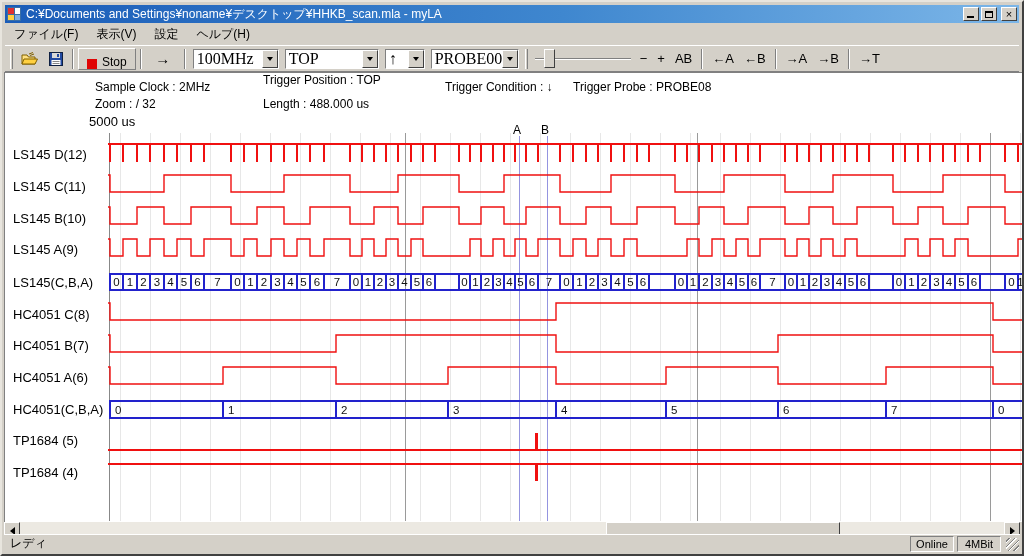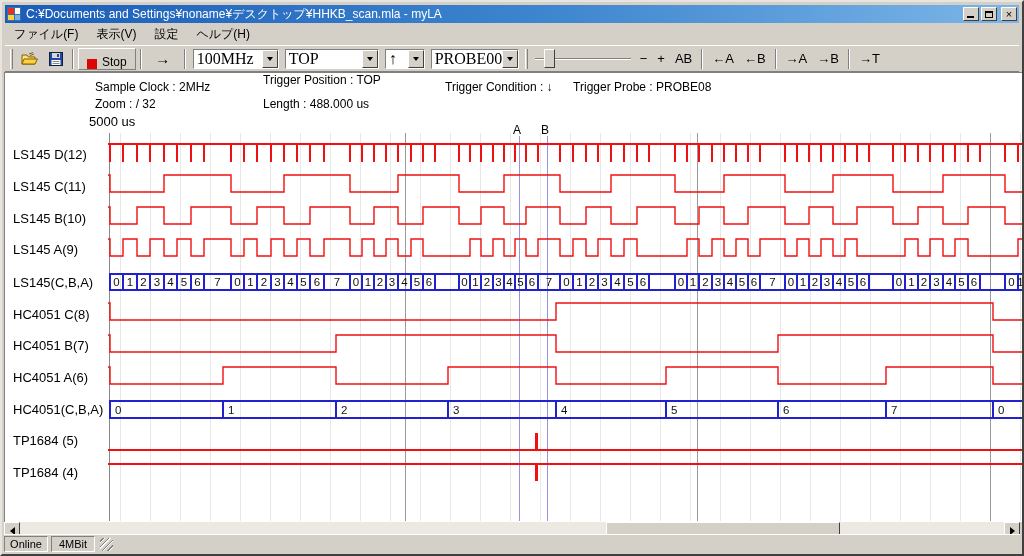--- a/index.html
+++ b/index.html
@@ -408,18 +408,19 @@
     <div class="sb-btn sb-left">
         <span class="tri-left"></span>
       </div>
     <div class="sb-thumb"></div>
     <div class="sb-btn sb-right">
         <span class="tri-right"></span>
       </div>
   </div>
 
   <div class="statusbar">
+    <span class="status-ready">レディ</span>
     <span class="status-panel">Online</span>
     <span class="status-panel">4MBit</span>
     <span class="resize-grip"></span>
   </div>
 
 </div>
 
 </body></html>

